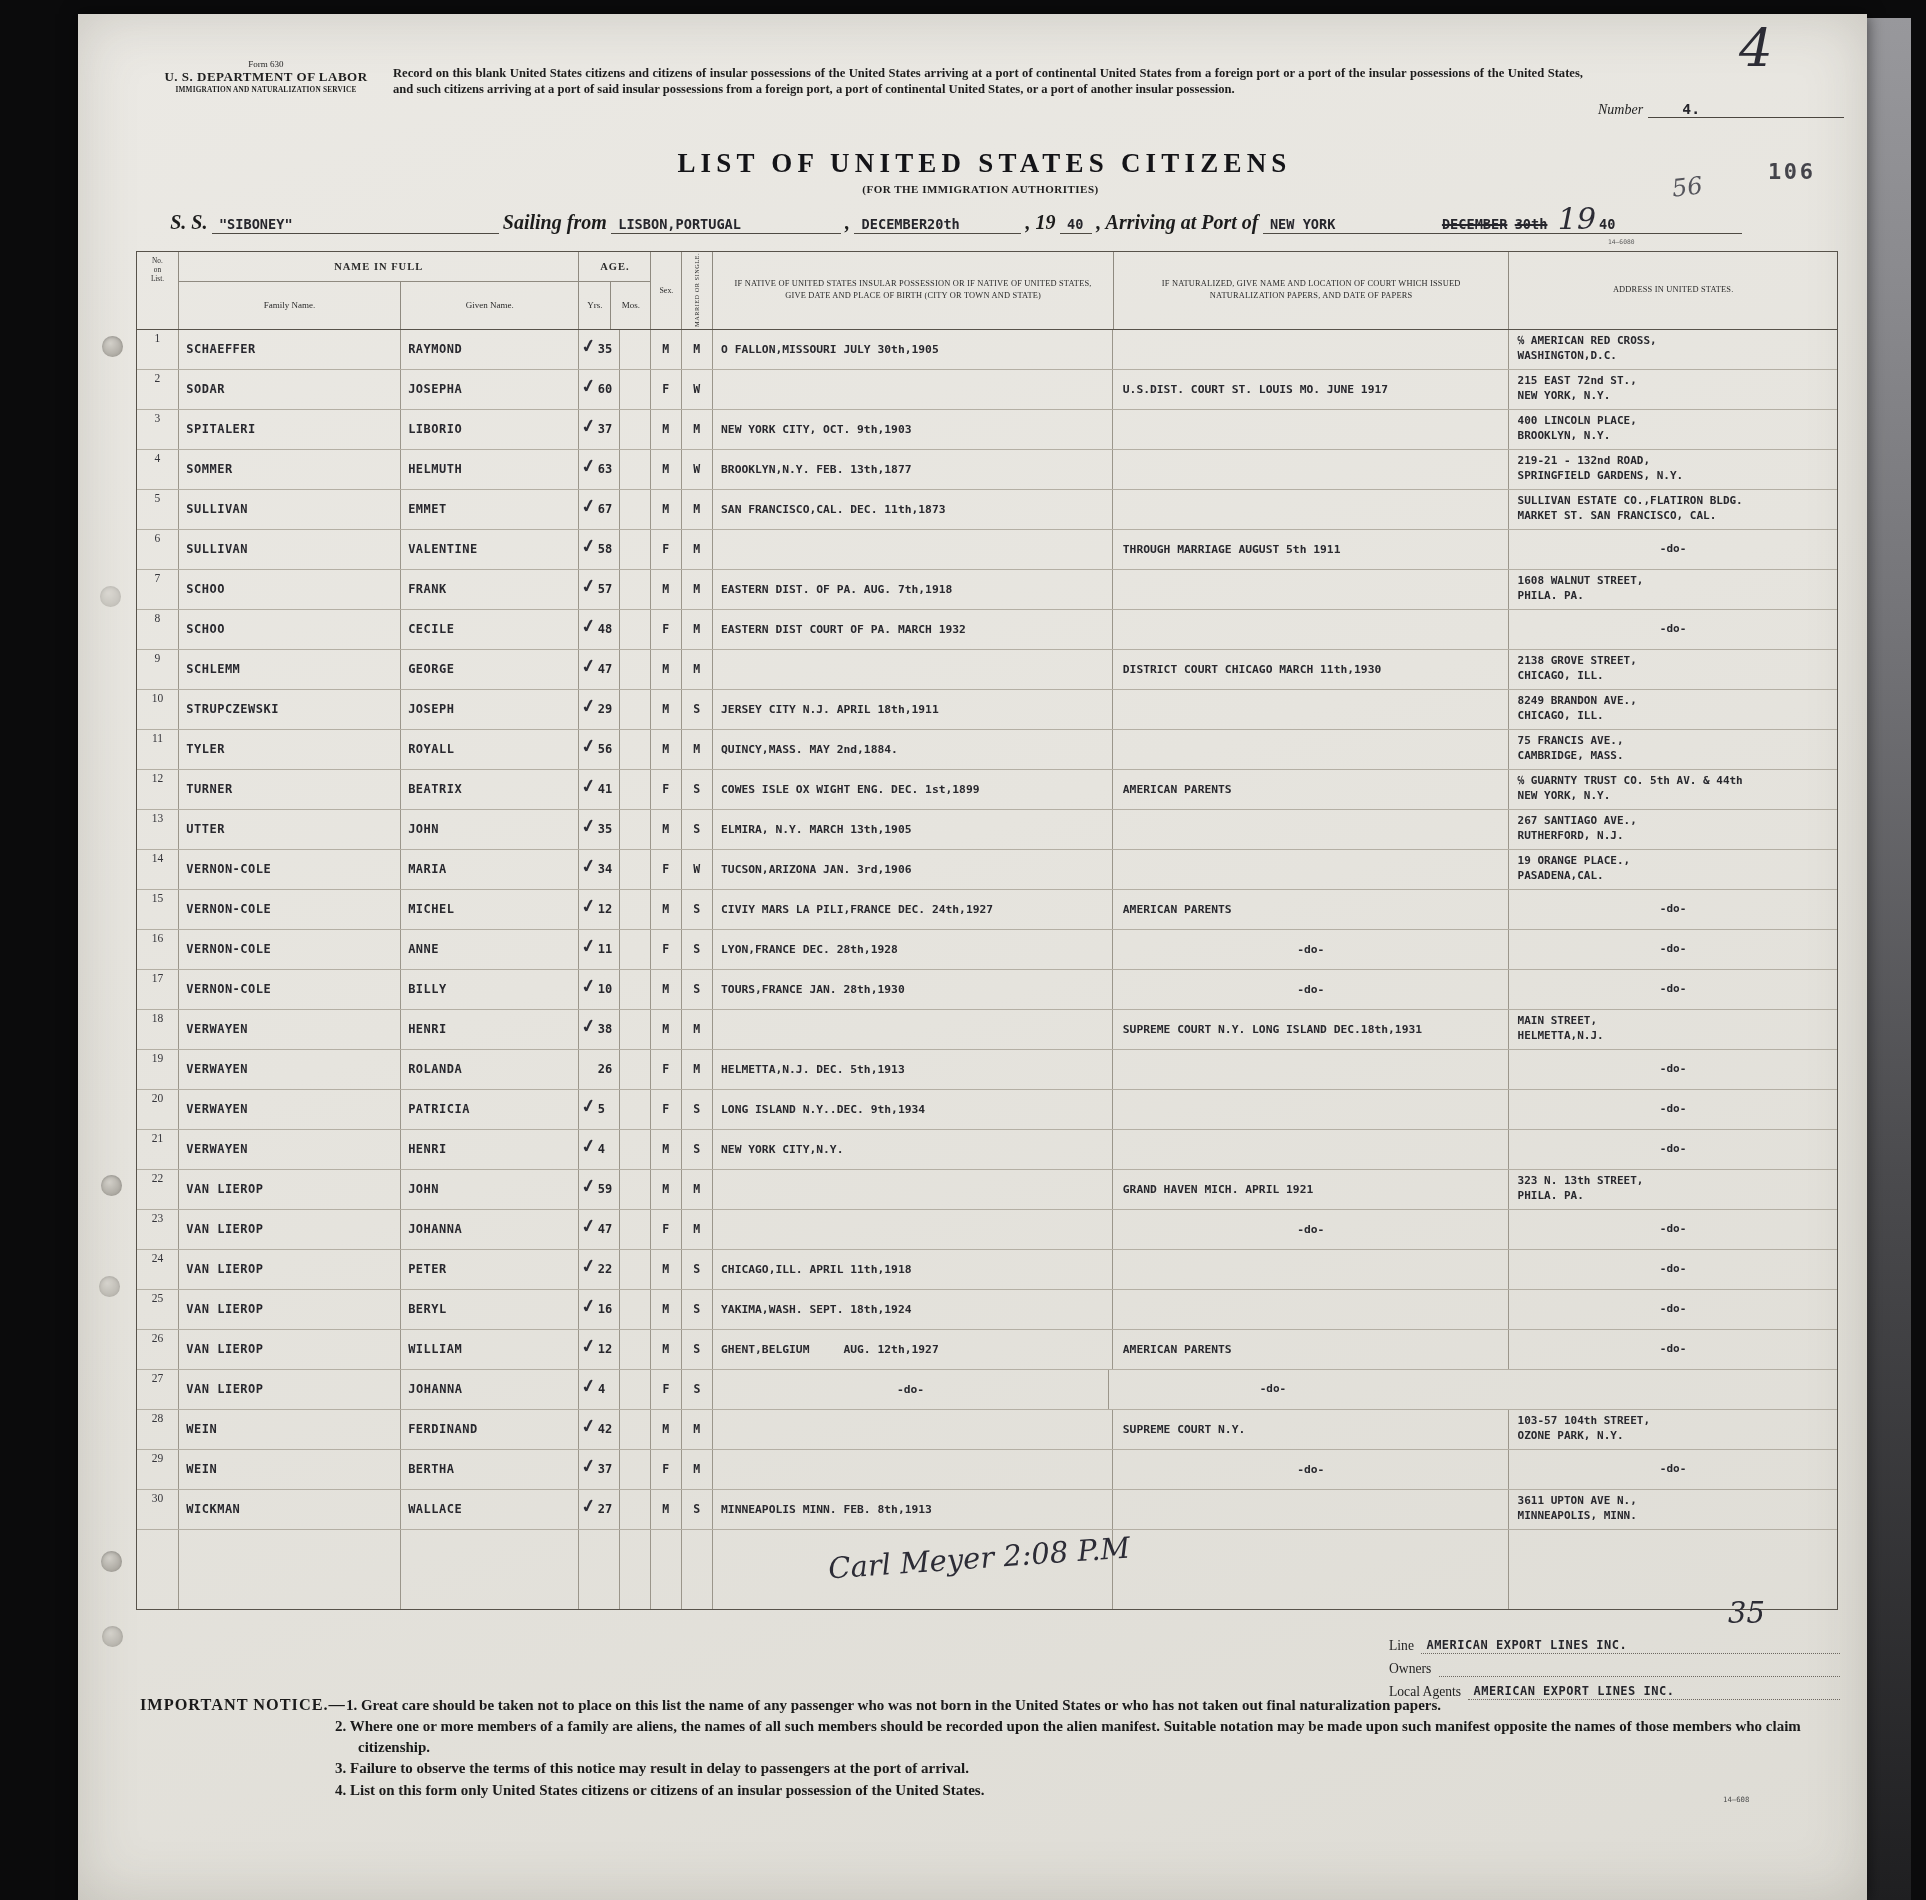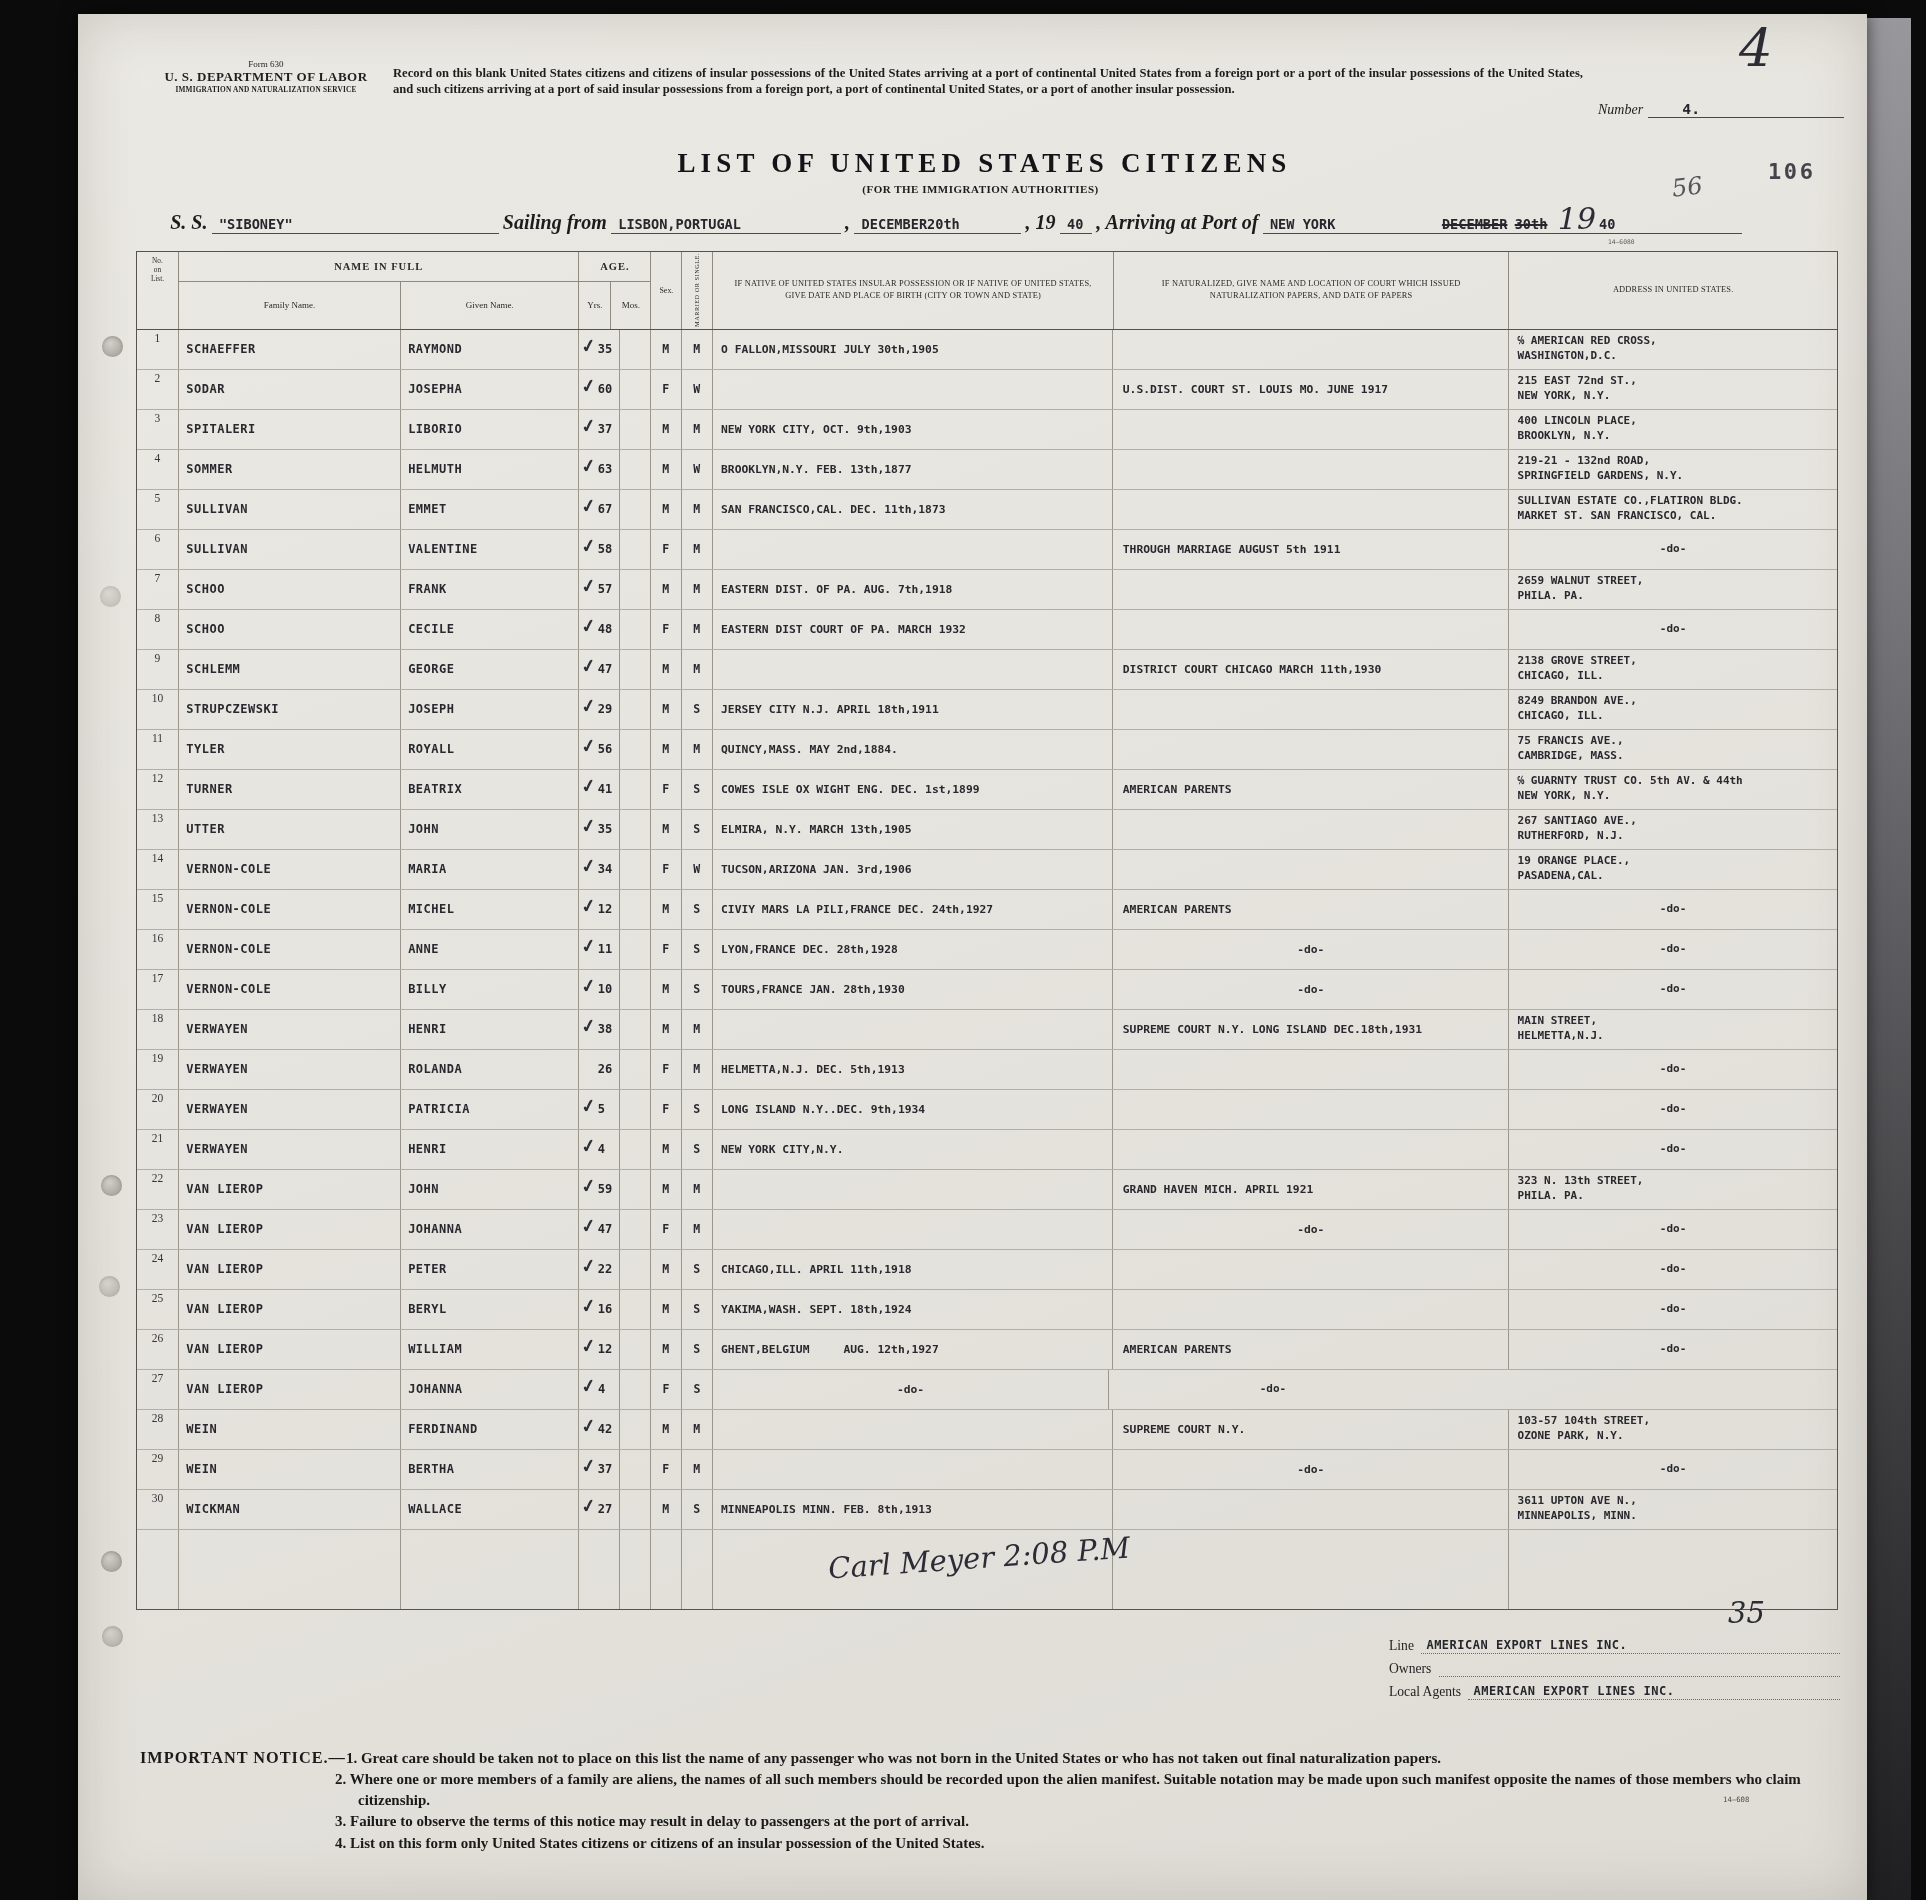--- a/index.html
+++ b/index.html
@@ -104,21 +104,21 @@
   .signature{position:absolute;left:750px;top:1527px;font-size:29px;transform:rotate(-4deg);
     color:#2c2c36;white-space:nowrap;}
   .page-35{position:absolute;left:1650px;top:1582px;font-size:29px;}
 
   .agent-lines{position:absolute;left:1311px;top:1617px;width:451px;}
   .aline{display:flex;align-items:flex-end;height:23px;}
   .aline .albl{font-family:"Liberation Serif",serif;font-size:13.6px;color:#222;margin-right:7.3px;white-space:nowrap;}
   .aline .aval{flex:1;border-bottom:1px dotted #6d6861;font-family:"DejaVu Sans Mono",monospace;
     font-weight:700;font-size:12px;letter-spacing:0.5px;color:#26262c;padding:0 0 1px 5.2px;white-space:nowrap;}
 
-  .notice{position:absolute;left:62px;top:1732px;width:1701px;color:#1a1a1a;
+  .notice{position:absolute;left:62px;top:1679px;width:1701px;color:#1a1a1a;
     font-family:"Liberation Serif",serif;font-weight:700;font-size:15px;line-height:1.42;}
   .notice-label{font-size:16.3px;letter-spacing:1px;}
   .notice-item{margin-left:195px;padding-left:23px;text-indent:-23px;}
 </style>
 </head>
 <body>
 
 <div class="right-sheet"></div>
 
 <div class="paper">
@@ -299,21 +299,21 @@
         <div class="trow">
           <div class="cell c-no">7</div>
           <div class="cell c-family">SCHOO</div>
           <div class="cell c-given">FRANK</div>
           <div class="cell c-yrs"><span class="check">✓</span><span class="typed">57</span></div>
           <div class="cell c-mos"></div>
           <div class="cell c-sex">M</div>
           <div class="cell c-mar">M</div>
           <div class="cell c-birth">EASTERN DIST. OF PA. AUG. 7th,1918</div>
           <div class="cell c-nat"></div>
-          <div class="cell c-addr">2659 WALNUT STREET,
+          <div class="cell c-addr">1608 WALNUT STREET,
 PHILA. PA.</div>
         </div>
         <div class="trow">
           <div class="cell c-no">8</div>
           <div class="cell c-family">SCHOO</div>
           <div class="cell c-given">CECILE</div>
           <div class="cell c-yrs"><span class="check">✓</span><span class="typed">48</span></div>
           <div class="cell c-mos"></div>
           <div class="cell c-sex">F</div>
           <div class="cell c-mar">M</div>

